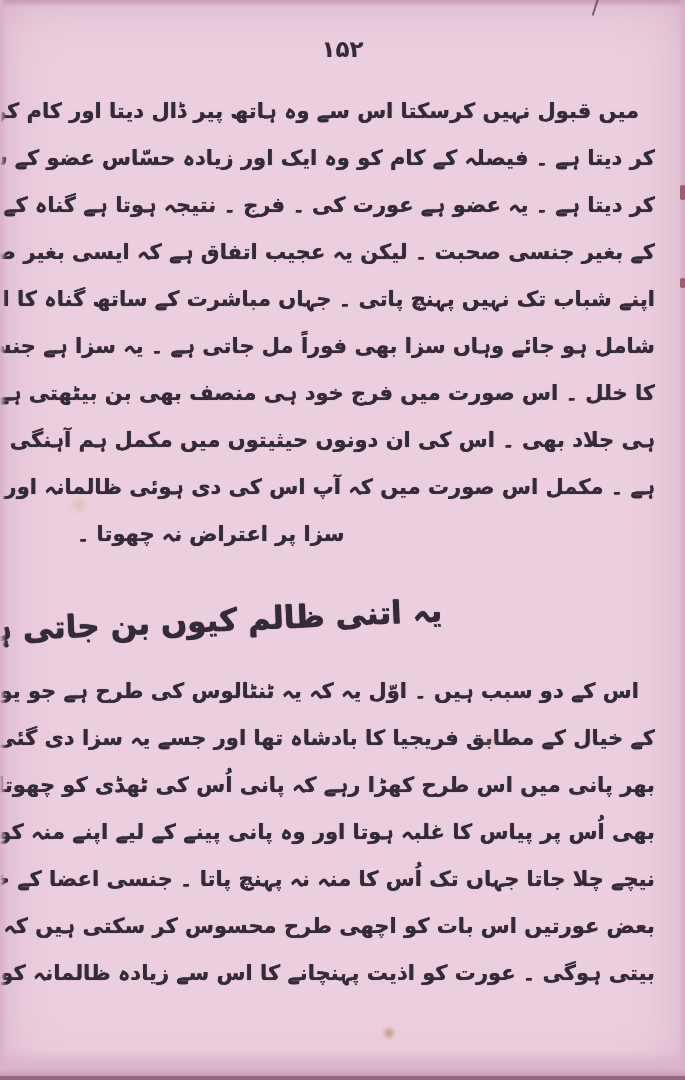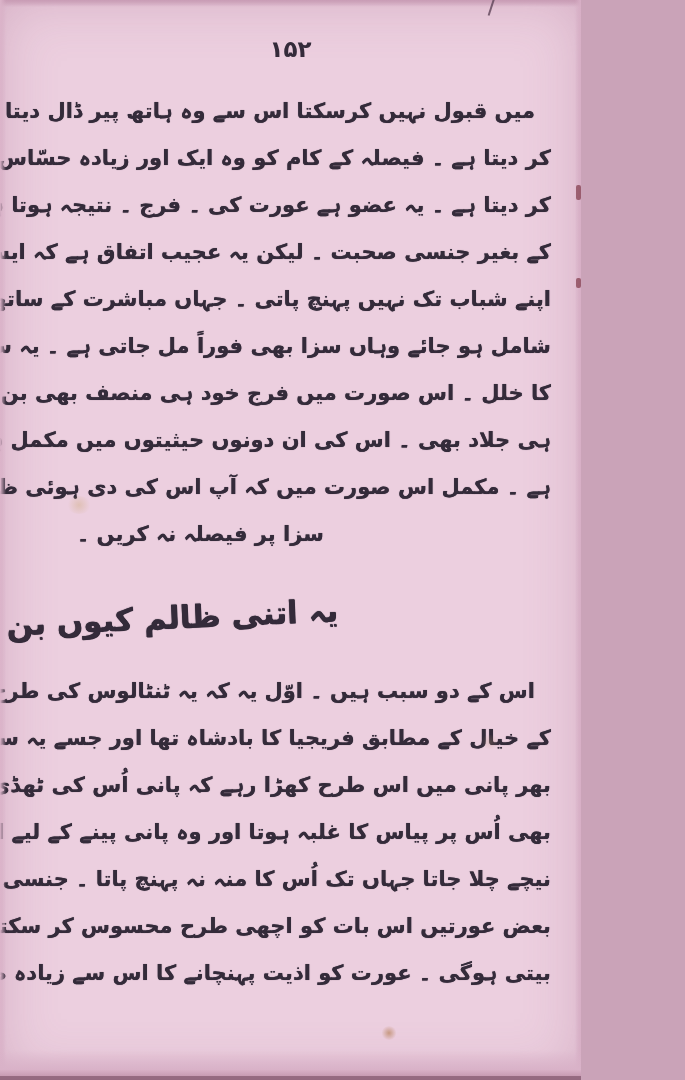--- a/index.html
+++ b/index.html
@@ -1,19 +1,19 @@
 <!DOCTYPE html>
 <html lang="ur" style="--paper: #eccfdf; --ink: #342b3a;"><head>
 <meta charset="utf-8">
 <style>
   html,body{margin:0;padding:0;background:#b9capc;}
   body{background:#caa3b8;}
   .page{
     position:relative;
-    width:581px;height:1080px;
+    width:685px;height:1080px;
     margin:0;
     background:var(--paper,#eccfdf);
     overflow:hidden;
     font-family:"DejaVu Sans","Liberation Sans",sans-serif;
     color:var(--ink,#342b3a);
     box-shadow:inset 0 0 55px rgba(158,98,132,.30), inset 0 0 6px rgba(120,70,100,.25);
   }
   
   .edge-top{position:absolute;top:0;left:0;width:100%;height:7px;
     background:linear-gradient(to bottom,#c99cb5,rgba(201,156,181,0));pointer-events:none;}
@@ -84,21 +84,21 @@
     <div class="para1">
       <div class="line first">میں قبول نہیں کرسکتا اس سے وہ ہاتھ پیر ڈال دیتا اور کام کرنا بند</div>
       <div class="line">کر دیتا ہے ۔ فیصلہ کے کام کو وہ ایک اور زیادہ حسّاس عضو کے سپرد</div>
       <div class="line">کر دیتا ہے ۔ یہ عضو ہے عورت کی ۔ فرج ۔ نتیجہ ہوتا ہے گناہ کے احساس</div>
       <div class="line">کے بغیر جنسی صحبت ۔ لیکن یہ عجیب اتفاق ہے کہ ایسی بغیر صحبتوں میں پلتی</div>
       <div class="line">اپنے شباب تک نہیں پہنچ پاتی ۔ جہاں مباشرت کے ساتھ گناہ کا احساس</div>
       <div class="line">شامل ہو جائے وہاں سزا بھی فوراً مل جاتی ہے ۔ یہ سزا ہے جنسی اعضا</div>
       <div class="line">کا خلل ۔ اس صورت میں فرج خود ہی منصف بھی بن بیٹھتی ہے ۔ اور خود</div>
       <div class="line">ہی جلاد بھی ۔ اس کی ان دونوں حیثیتوں میں مکمل ہم آہنگی پیدا ہو جاتی</div>
       <div class="line">ہے ۔ مکمل اس صورت میں کہ آپ اس کی دی ہوئی ظالمانہ اور غیر معمولی</div>
-      <div class="line short-left">سزا پر فیصلہ نہ کریں ۔</div>
+      <div class="line short-left">سزا پر اعتراض نہ چھوتا ۔</div>
     </div>
 
     <div class="heading-row">
       <h2 class="heading">یہ اتنی ظالم کیوں بن جاتی ہے ؟</h2>
     </div>
 
     <div class="para2">
       <div class="line first">اس کے دو سبب ہیں ۔ اوّل یہ کہ یہ ٹنٹالوس کی طرح ہے جو یونانیوں</div>
       <div class="line">کے خیال کے مطابق فریجیا کا بادشاہ تھا اور جسے یہ سزا دی گئی تھی کہ زندگی</div>
       <div class="line">بھر پانی میں اس طرح کھڑا رہے کہ پانی اُس کی ٹھڈی کو چھوتا ہو جب</div>

